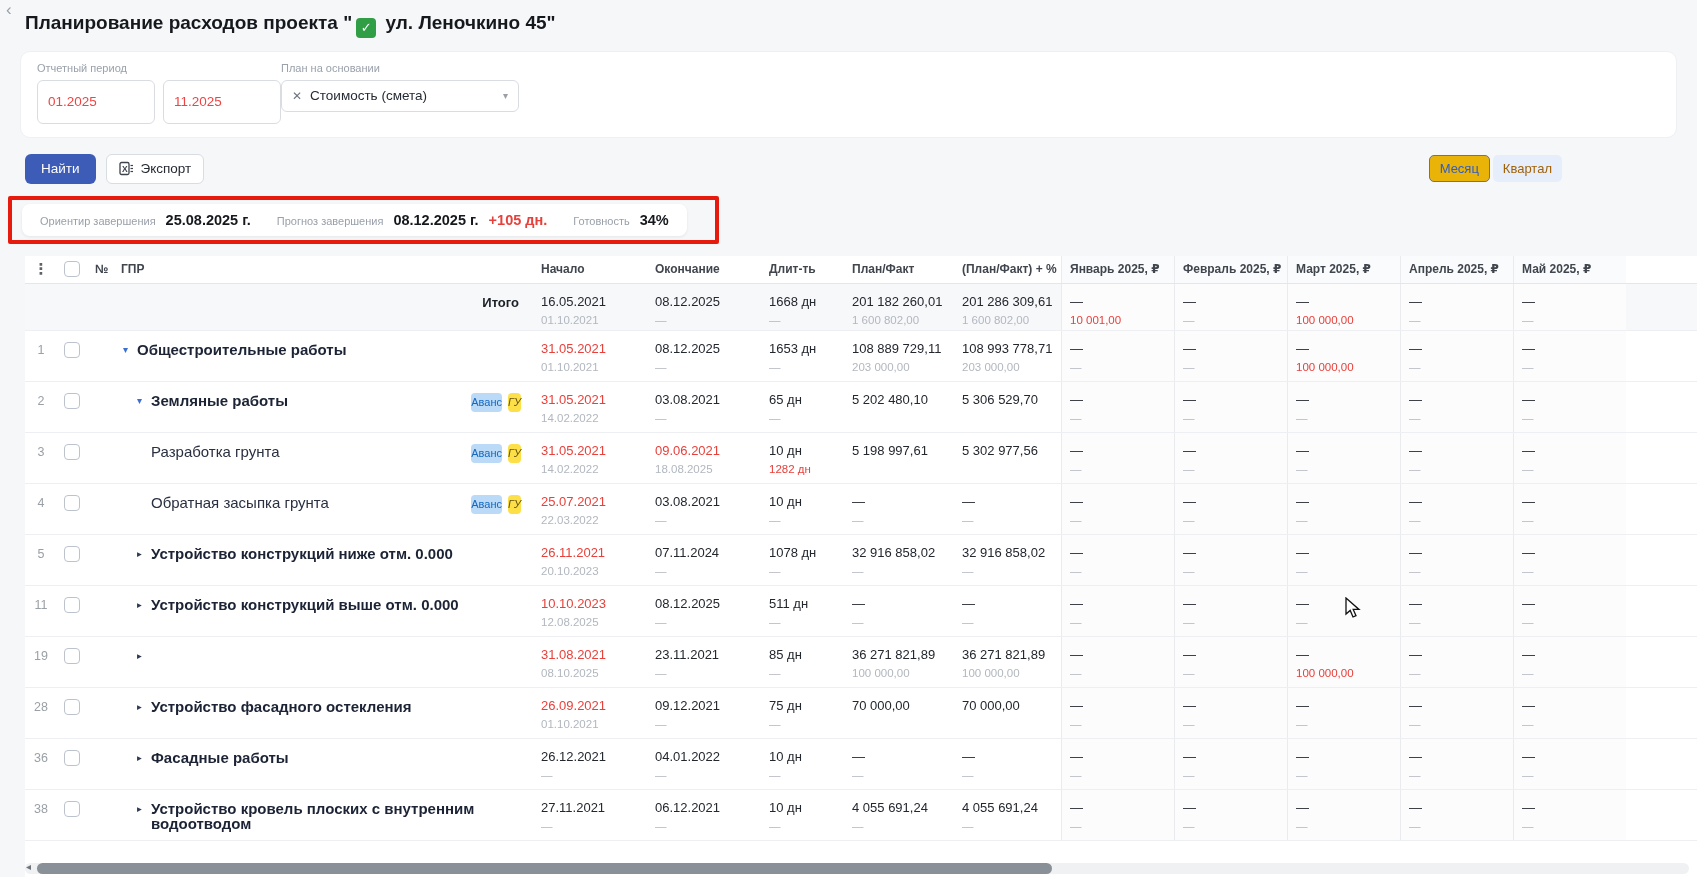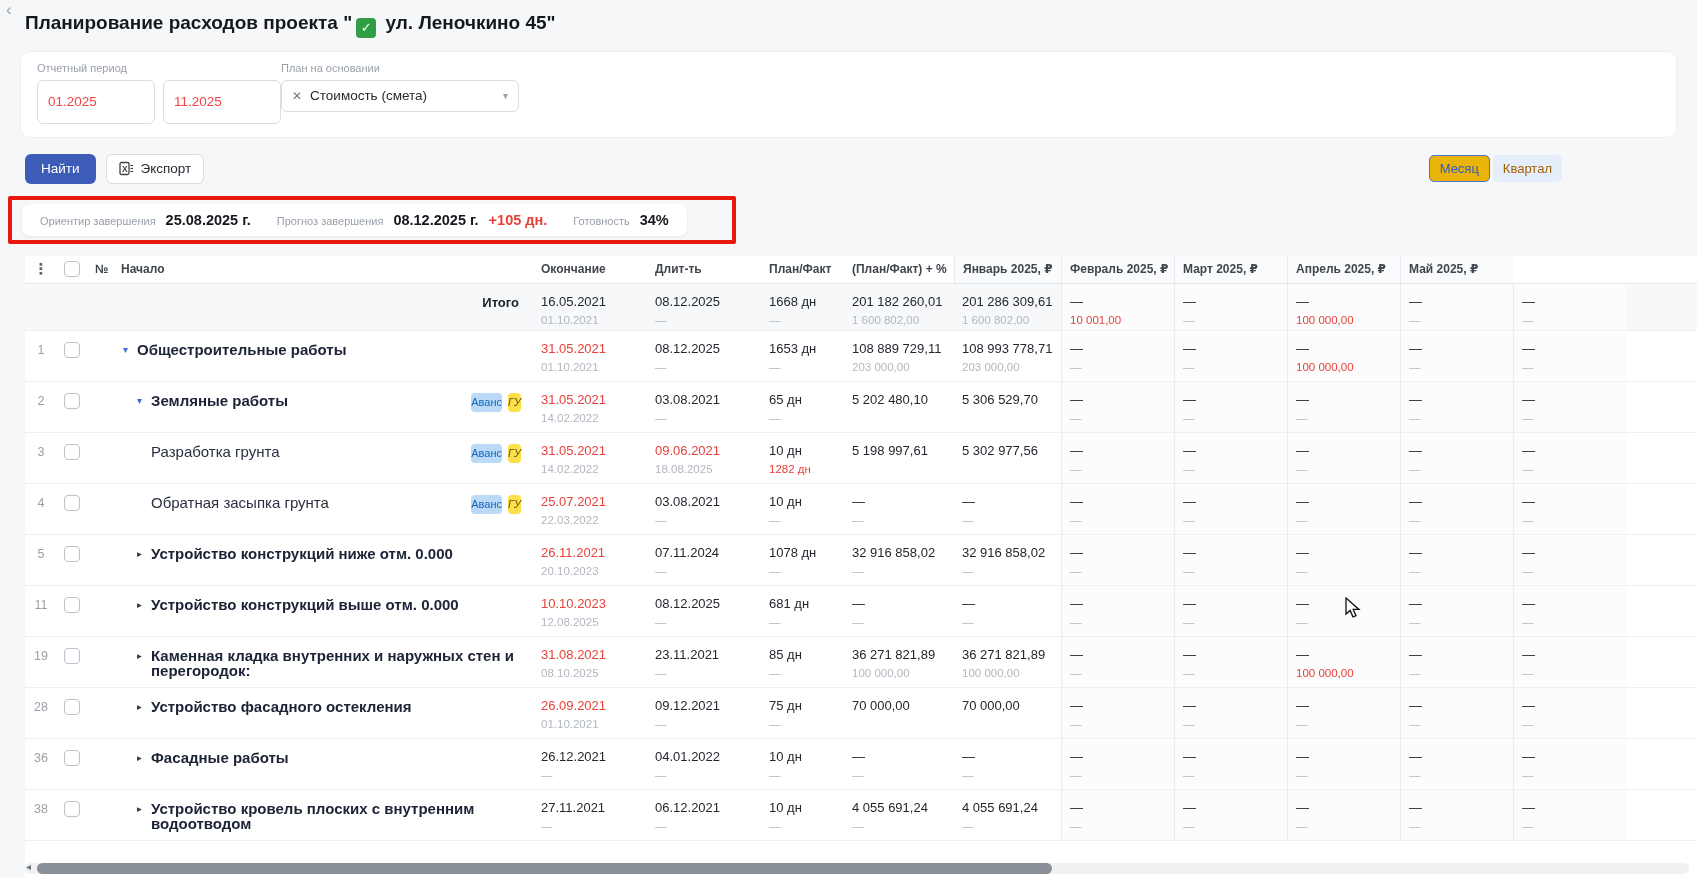--- a/index.html
+++ b/index.html
@@ -28,21 +28,21 @@
   .btn { height:30px; border-radius:6px; font-size:13.5px; font-family:inherit; cursor:pointer;text-align:right; }
   .btn.primary { background:#3d5cb8; color:#fff; border:none; padding:0 16px; }
   .btn.secondary { background:#fff; border:1px solid #d9dce1; color:#262b33; padding:0 12px;
                    display:flex; align-items:center; gap:7px; }
   .spacer { flex:1; }
   .toggle { display:flex; gap:3px; margin-right:115px; }
   .tbtn { border-radius:5px; font-size:13px; padding:5px 10px; font-family:inherit; cursor:pointer; }
   .tbtn.active { background:#eab308; border:1px solid #4a74d8; color:#2d5dcb; }
   .tbtn.idle { background:#e7eefb; border:none; color:#a16207; }
   .redbox { display:inline-block; margin:12px 0 0 8px; border:4px solid #e61a0d; border-radius:2px;
-            padding:4px 45px 4px 10px; }
+            padding:4px 28px 4px 10px; }
   .pill { display:inline-flex; align-items:baseline; gap:26px; background:#fff; border-radius:8px;
           padding:8px 18px; box-shadow:0 1px 3px rgba(20,26,40,.08); }
   .sitem { display:inline-flex; align-items:baseline; gap:10px; white-space:nowrap; }
   .slabel { font-size:11px; color:#99a0aa; }
   .sval { font-size:14.5px; font-weight:700; color:#15181d; }
   .sdelta { font-size:14.5px; font-weight:700; color:#e8403a; }
   .table { margin:12px 0 0 25px; background:#fff; width:1672px; height:640px; overflow:hidden;
            --cols: 32px 30px 26px 420px 114px 114px 83px 110px 107px 113px 113px 113px 113px 113px; }
   .hr,.tr { display:grid; grid-template-columns:var(--cols); }
   .hr { height:28px; border-bottom:1px solid #e4e7ea; }
@@ -149,20 +149,21 @@
 
 <div class="table">
   <div class="hr">
     <div class="cnum">
         <span class="dots">⋮</span>
       </div>
     <div class="ccheck">
         <span class="checkbox"></span>
       </div>
     <div>№</div>
+    <div>ГПР</div>
     <div>Начало</div>
     <div>Окончание</div>
     <div>Длит-ть</div>
     <div>План/Факт</div>
     <div>(План/Факт) + %</div>
   <div class="mcell mh">Январь 2025, ₽</div>
       <div class="mcell mh">Февраль 2025, ₽</div>
       <div class="mcell mh">Март 2025, ₽</div>
       <div class="mcell mh">Апрель 2025, ₽</div>
       <div class="mcell mh">Май 2025, ₽</div>
@@ -491,21 +492,21 @@
         </div>
         <div class="td val">
           <div class="main red">10.10.2023</div>
           <div class="sub">12.08.2025</div>
         </div>
         <div class="td val">
           <div class="main">08.12.2025</div>
           <div class="sub">—</div>
         </div>
         <div class="td val">
-          <div class="main">681 дн</div>
+          <div class="main">511 дн</div>
           <div class="sub">—</div>
         </div>
         <div class="td val">
           <div class="main">—</div>
           <div class="sub">—</div>
         </div>
         <div class="td val">
           <div class="main">—</div>
           <div class="sub">—</div>
         </div>
@@ -531,21 +532,20 @@
         </div>
       </div>
       <div class="tr">
         <div class="td cnum">19</div>
         <div class="td ccheck">
           <span class="checkbox"></span>
         </div>
         <div class="td"></div>
         <div class="td gpr" style="padding-left: 24px;">
           <span class="arrow closed">▸</span>
-          <span class="rowtitle b">Каменная кладка внутренних и наружных стен и перегородок:</span>
         </div>
         <div class="td val">
           <div class="main red">31.08.2021</div>
           <div class="sub">08.10.2025</div>
         </div>
         <div class="td val">
           <div class="main">23.11.2021</div>
           <div class="sub">—</div>
         </div>
         <div class="td val">

